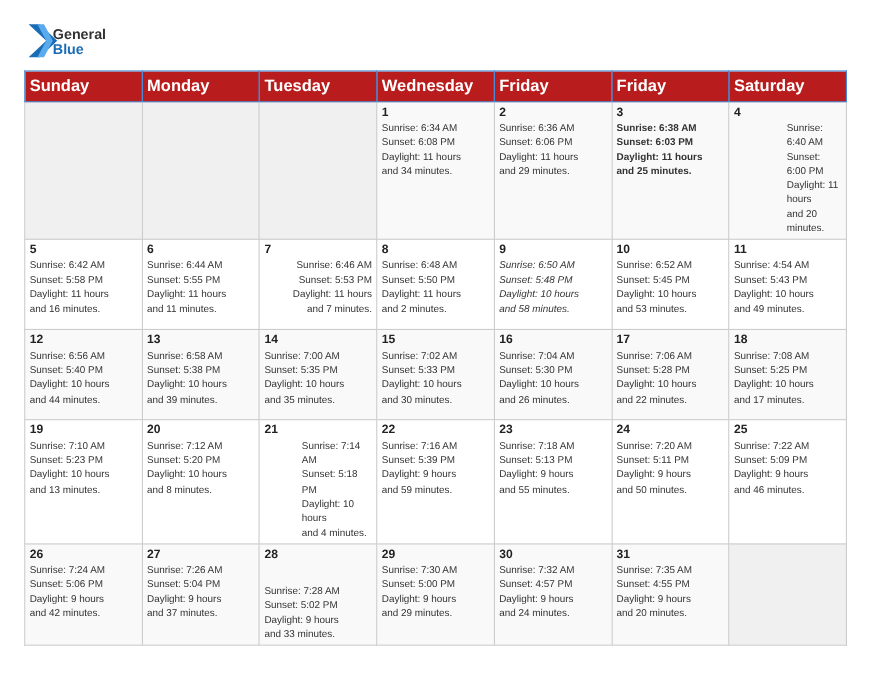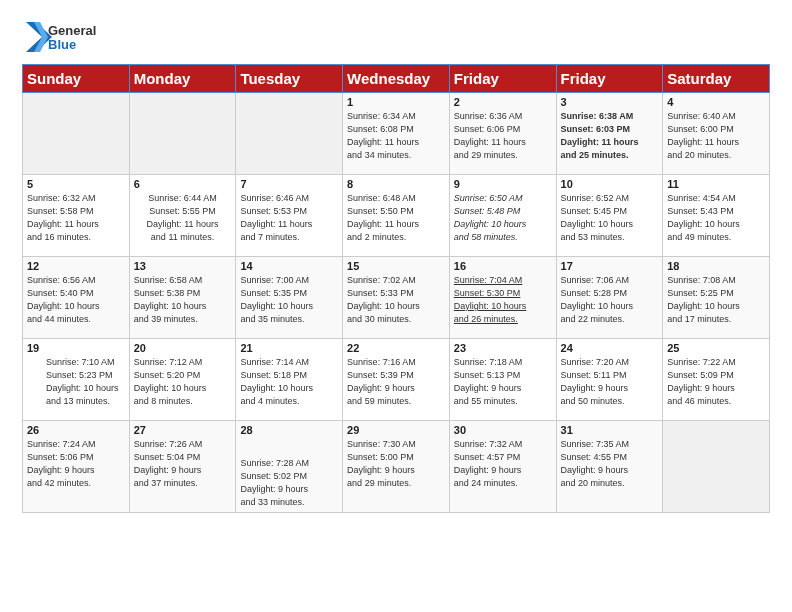--- a/index.html
+++ b/index.html
@@ -135,44 +135,44 @@
           </td>
           <td>
             <div class="day-num">3</div>
             <div class="day-info" style="white-space: pre-line; font-weight: bold;">Sunrise: 6:38 AM
 Sunset: 6:03 PM
 Daylight: 11 hours
 and 25 minutes.</div>
           </td>
           <td>
             <div class="day-num">4</div>
-            <div class="day-info" style="white-space: pre-line;">Sunrise: 6:40 AM
+            <div class="day-info" style="white-space: pre-line; margin-left: 48px;">Sunrise: 6:40 AM
 Sunset: 6:00 PM
 Daylight: 11 hours
 and 20 minutes.</div>
           </td>
         </tr>
         <tr>
           <td>
             <div class="day-num">5</div>
-            <div class="day-info" style="white-space: pre-line;">Sunrise: 6:32 AM
+            <div class="day-info" style="white-space: pre-line;">Sunrise: 6:42 AM
 Sunset: 5:58 PM
 Daylight: 11 hours
 and 16 minutes.</div>
           </td>
           <td>
             <div class="day-num">6</div>
-            <div class="day-info" style="white-space: pre-line; text-align: center;">Sunrise: 6:44 AM
+            <div class="day-info" style="white-space: pre-line;">Sunrise: 6:44 AM
 Sunset: 5:55 PM
 Daylight: 11 hours
 and 11 minutes.</div>
           </td>
           <td>
             <div class="day-num">7</div>
-            <div class="day-info" style="white-space: pre-line;">Sunrise: 6:46 AM
+            <div class="day-info" style="white-space: pre-line; text-align: right;">Sunrise: 6:46 AM
 Sunset: 5:53 PM
 Daylight: 11 hours
 and 7 minutes.</div>
           </td>
           <td>
             <div class="day-num">8</div>
             <div class="day-info" style="white-space: pre-line;">Sunrise: 6:48 AM
 Sunset: 5:50 PM
 Daylight: 11 hours
 and 2 minutes.</div>
@@ -223,21 +223,21 @@
           </td>
           <td>
             <div class="day-num">15</div>
             <div class="day-info" style="white-space: pre-line;">Sunrise: 7:02 AM
 Sunset: 5:33 PM
 Daylight: 10 hours
 and 30 minutes.</div>
           </td>
           <td>
             <div class="day-num">16</div>
-            <div class="day-info" style="white-space: pre-line; text-decoration: underline;">Sunrise: 7:04 AM
+            <div class="day-info" style="white-space: pre-line;">Sunrise: 7:04 AM
 Sunset: 5:30 PM
 Daylight: 10 hours
 and 26 minutes.</div>
           </td>
           <td>
             <div class="day-num">17</div>
             <div class="day-info" style="white-space: pre-line;">Sunrise: 7:06 AM
 Sunset: 5:28 PM
 Daylight: 10 hours
 and 22 minutes.</div>
@@ -246,35 +246,35 @@
             <div class="day-num">18</div>
             <div class="day-info" style="white-space: pre-line;">Sunrise: 7:08 AM
 Sunset: 5:25 PM
 Daylight: 10 hours
 and 17 minutes.</div>
           </td>
         </tr>
         <tr>
           <td>
             <div class="day-num">19</div>
-            <div class="day-info" style="white-space: pre-line; margin-left: 19px;">Sunrise: 7:10 AM
+            <div class="day-info" style="white-space: pre-line;">Sunrise: 7:10 AM
 Sunset: 5:23 PM
 Daylight: 10 hours
 and 13 minutes.</div>
           </td>
           <td>
             <div class="day-num">20</div>
             <div class="day-info" style="white-space: pre-line;">Sunrise: 7:12 AM
 Sunset: 5:20 PM
 Daylight: 10 hours
 and 8 minutes.</div>
           </td>
           <td>
             <div class="day-num">21</div>
-            <div class="day-info" style="white-space: pre-line;">Sunrise: 7:14 AM
+            <div class="day-info" style="white-space: pre-line; margin-left: 34px;">Sunrise: 7:14 AM
 Sunset: 5:18 PM
 Daylight: 10 hours
 and 4 minutes.</div>
           </td>
           <td>
             <div class="day-num">22</div>
             <div class="day-info" style="white-space: pre-line;">Sunrise: 7:16 AM
 Sunset: 5:39 PM
 Daylight: 9 hours
 and 59 minutes.</div>

